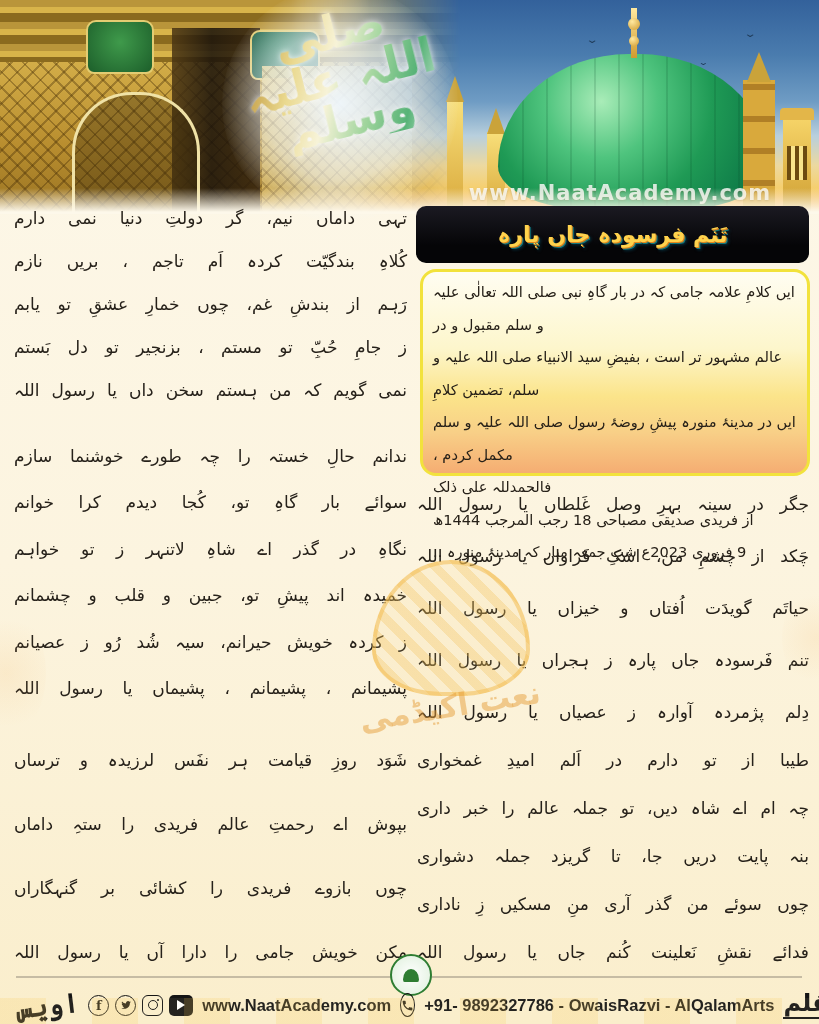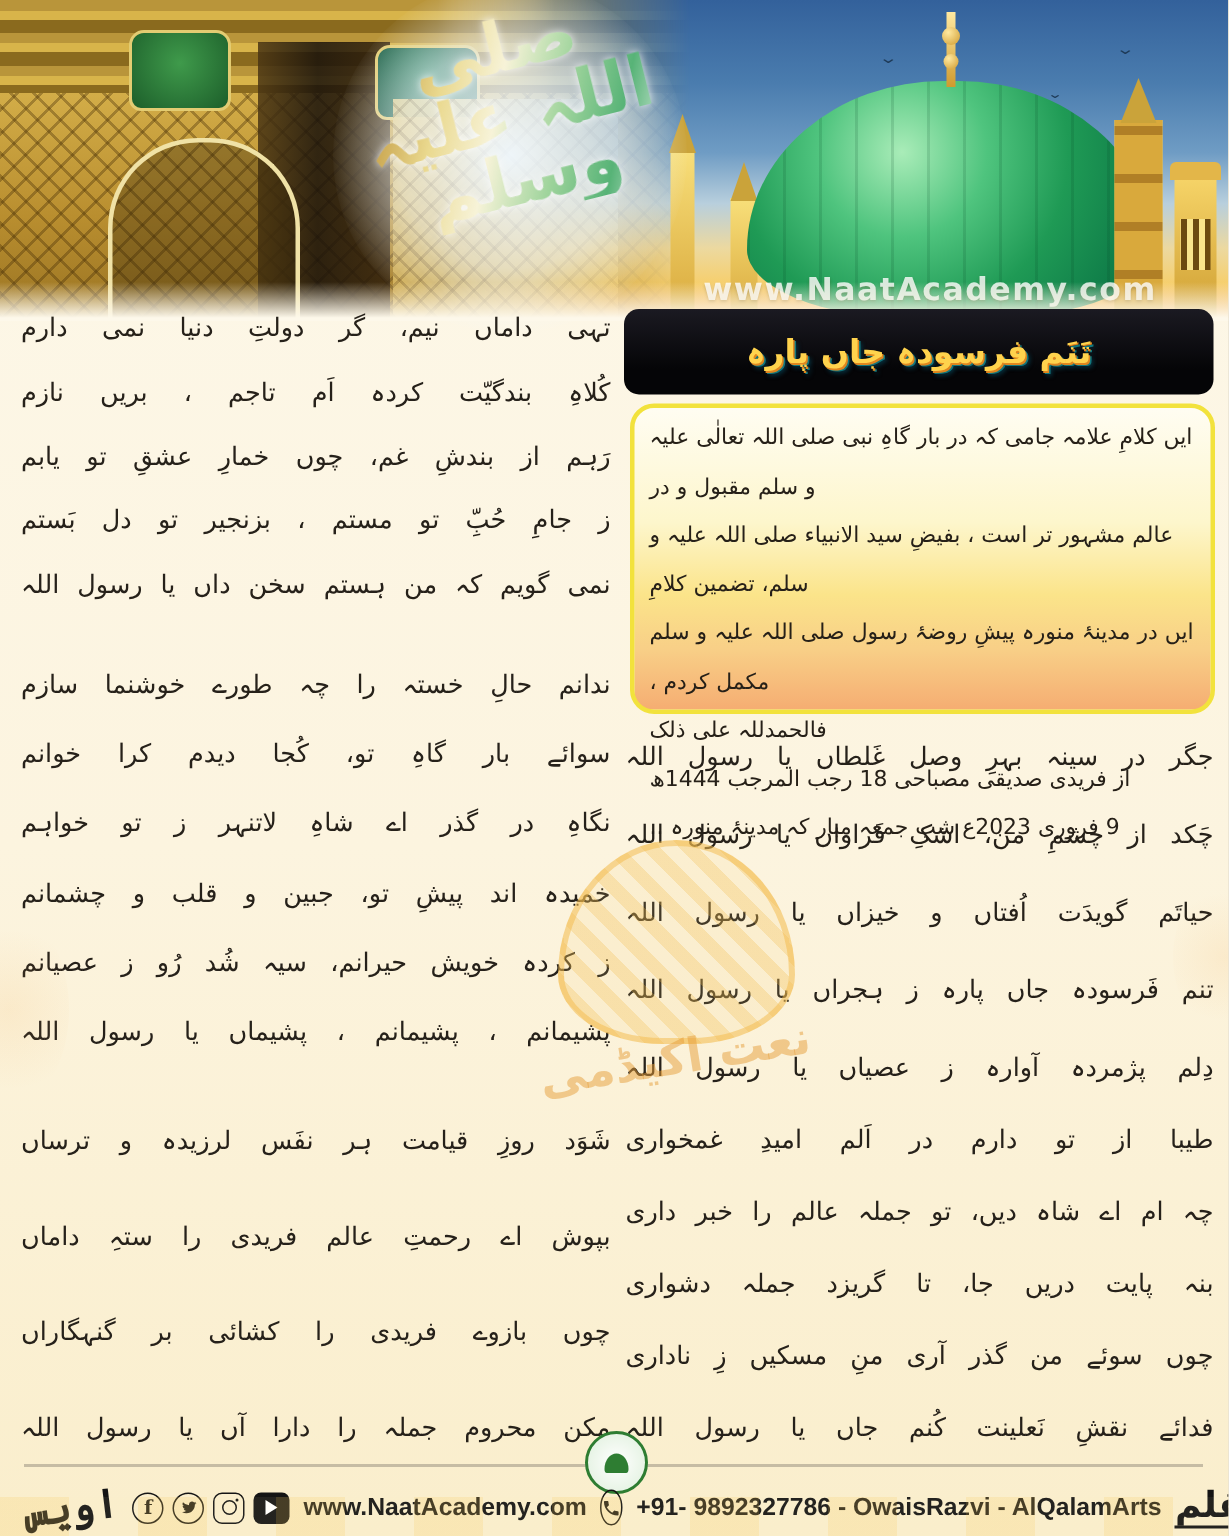--- a/index.html
+++ b/index.html
@@ -188,21 +188,21 @@
     <div class="line">سوائے بار گاہِ تو، کُجا دیدم کرا خوانم</div>
     <div class="line">نگاہِ در گذر اے شاہِ لاتنہر ز تو خواہم</div>
     <div class="line">خمیدہ اند پیشِ تو، جبین و قلب و چشمانم</div>
     <div class="line">ز کردہ خویش حیرانم، سیہ شُد رُو ز عصیانم</div>
     <div class="line">پشیمانم ، پشیمانم ، پشیماں یا رسول اللہ</div>
   </div>
   <div class="stanza st-l s3">
     <div class="line">شَوَد روزِ قیامت ہر نفَس لرزیدہ و ترساں</div>
     <div class="line">بپوش اے رحمتِ عالم فریدی را ستہِ داماں</div>
     <div class="line">چوں بازوے فریدی را کشائی بر گنہگاراں</div>
-    <div class="line">مکن محروم جملہ را دارا آں یا رسول اللہ</div>
+    <div class="line">مکن خویش جامی را دارا آں یا رسول اللہ</div>
   </div>
 
   <div class="stanza st-r r1">
     <div class="line">جگر در سینہ بہرِ وصل غَلطاں یا رسول اللہ</div>
     <div class="line">چَکد از چشمِ من، اشکِ فَراواں یا رسول اللہ</div>
     <div class="line">حیاتَم گویدَت اُفتاں و خیزاں یا رسول اللہ</div>
     <div class="line">تنم فَرسودہ جاں پارہ ز ہجراں یا رسول اللہ</div>
     <div class="line">دِلم پژمردہ آوارہ ز عصیاں یا رسول اللہ</div>
   </div>
   <div class="stanza st-r r2">

